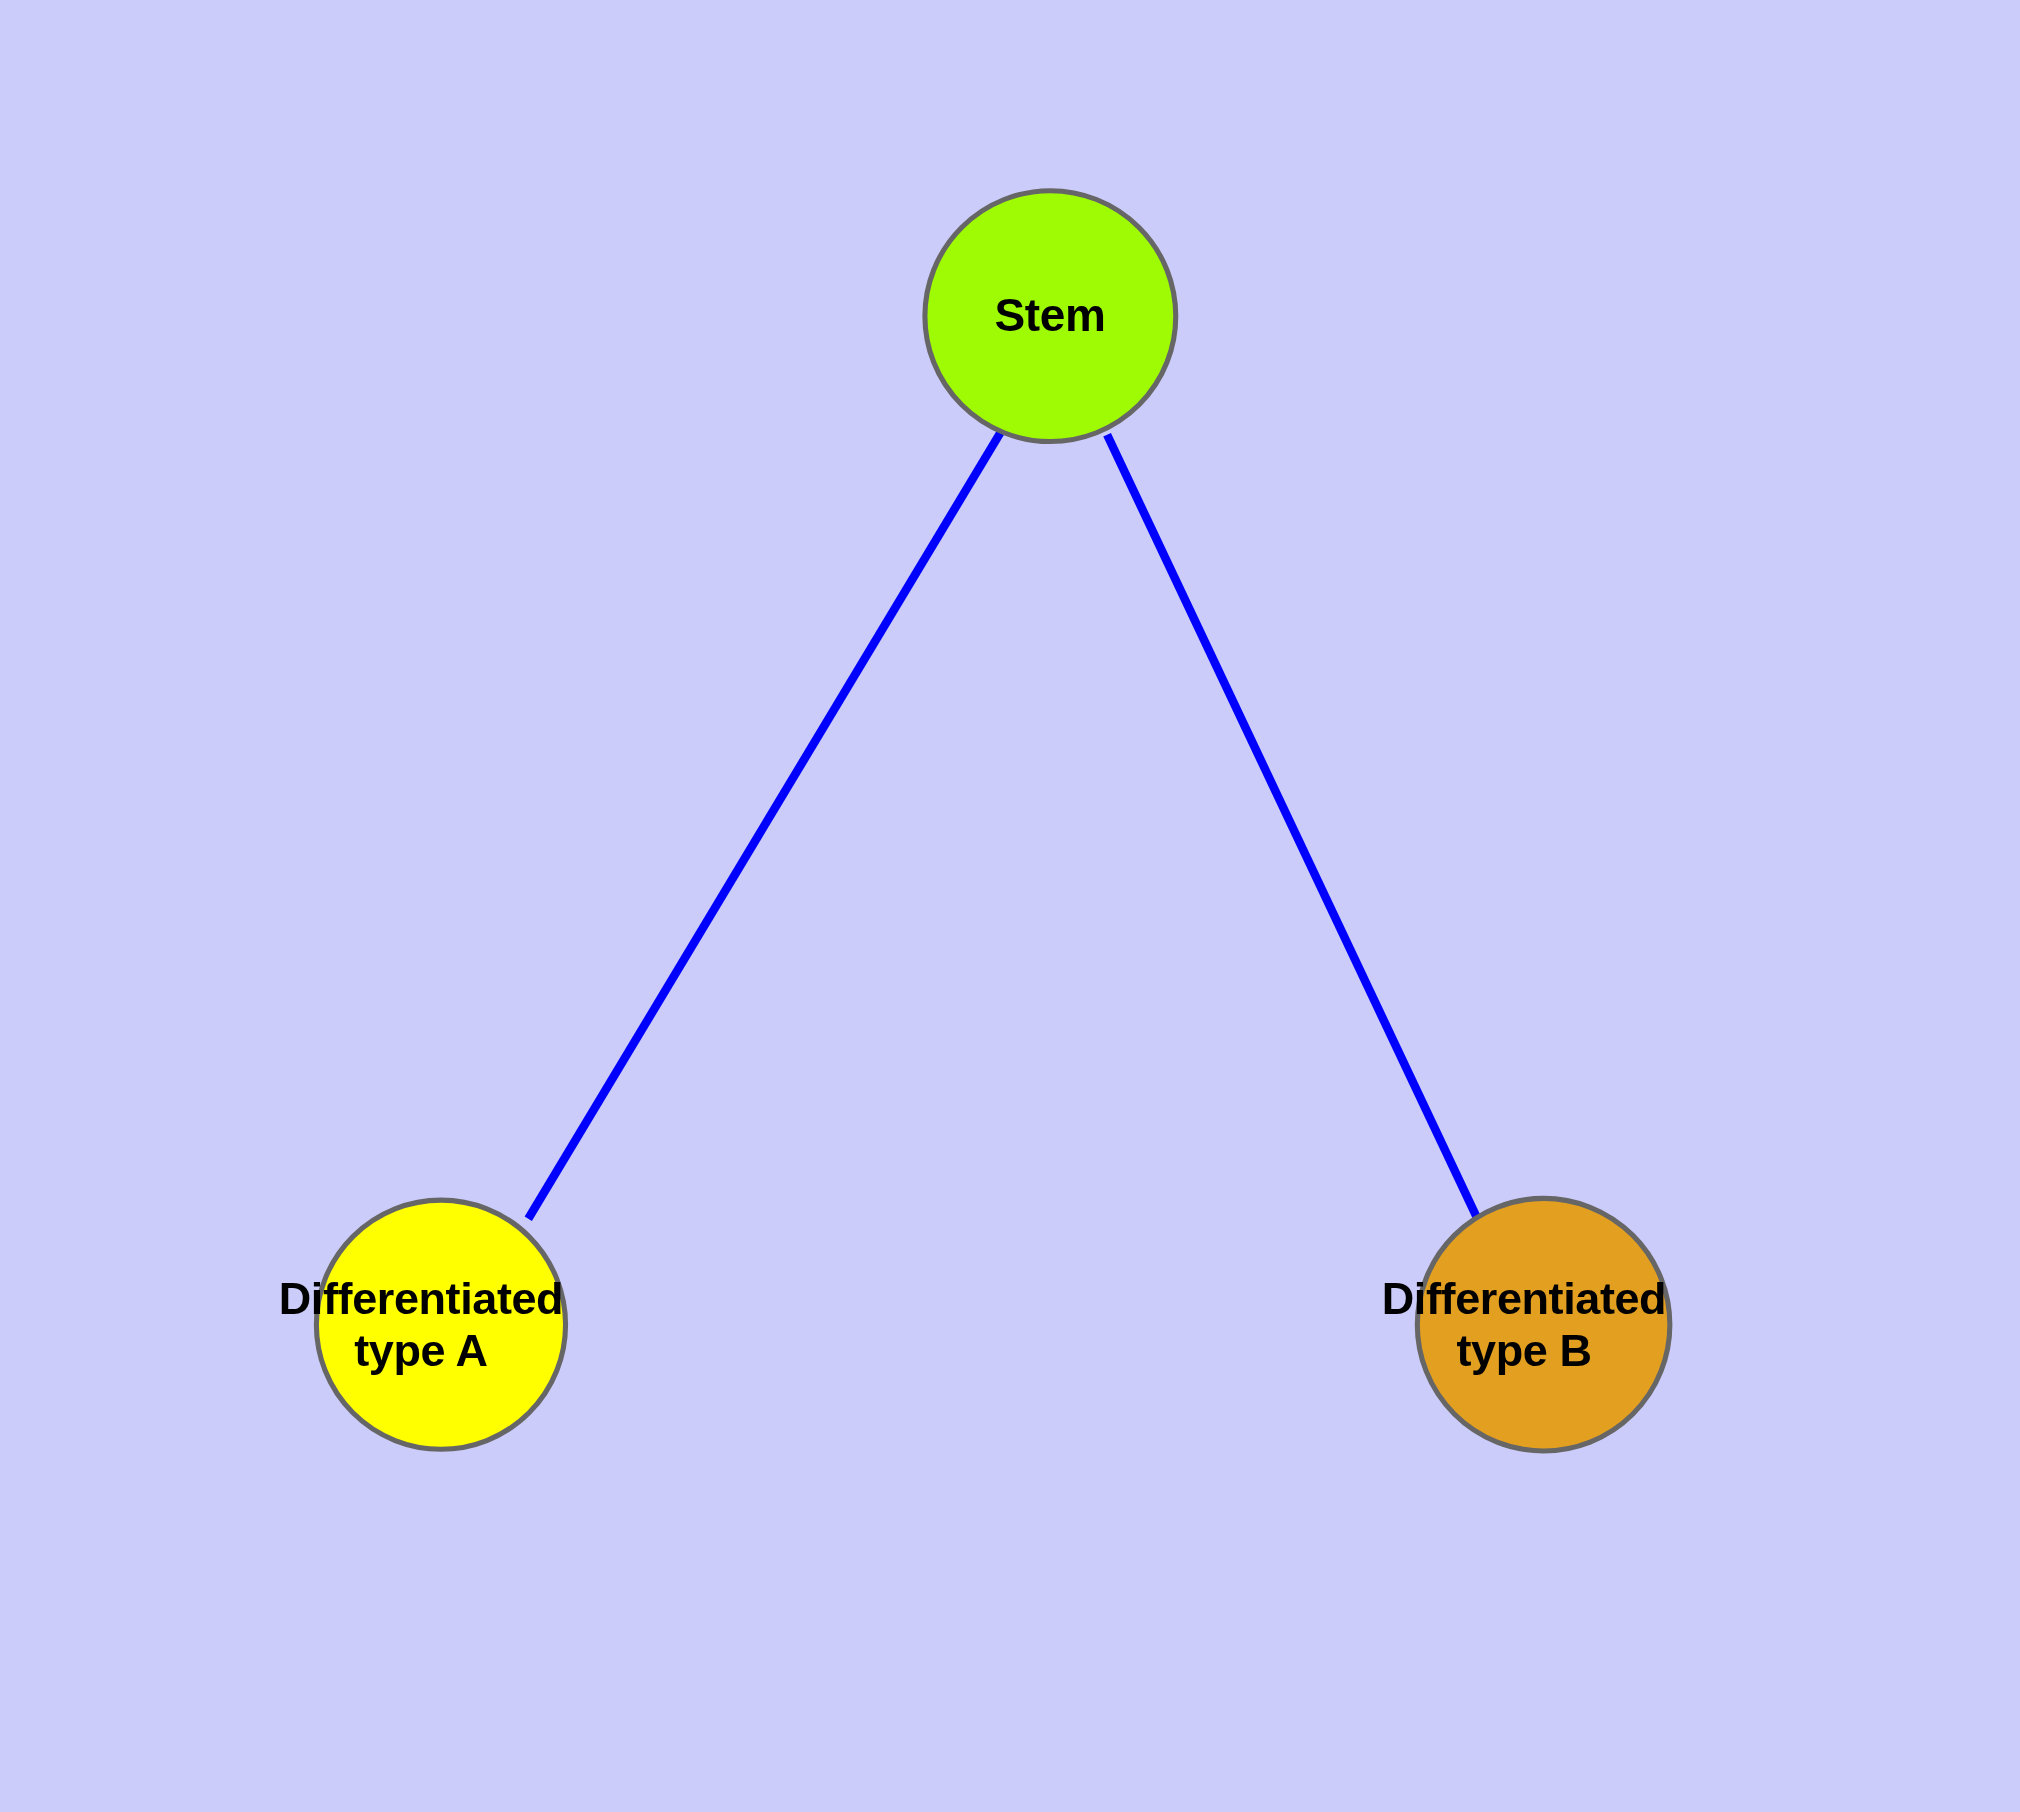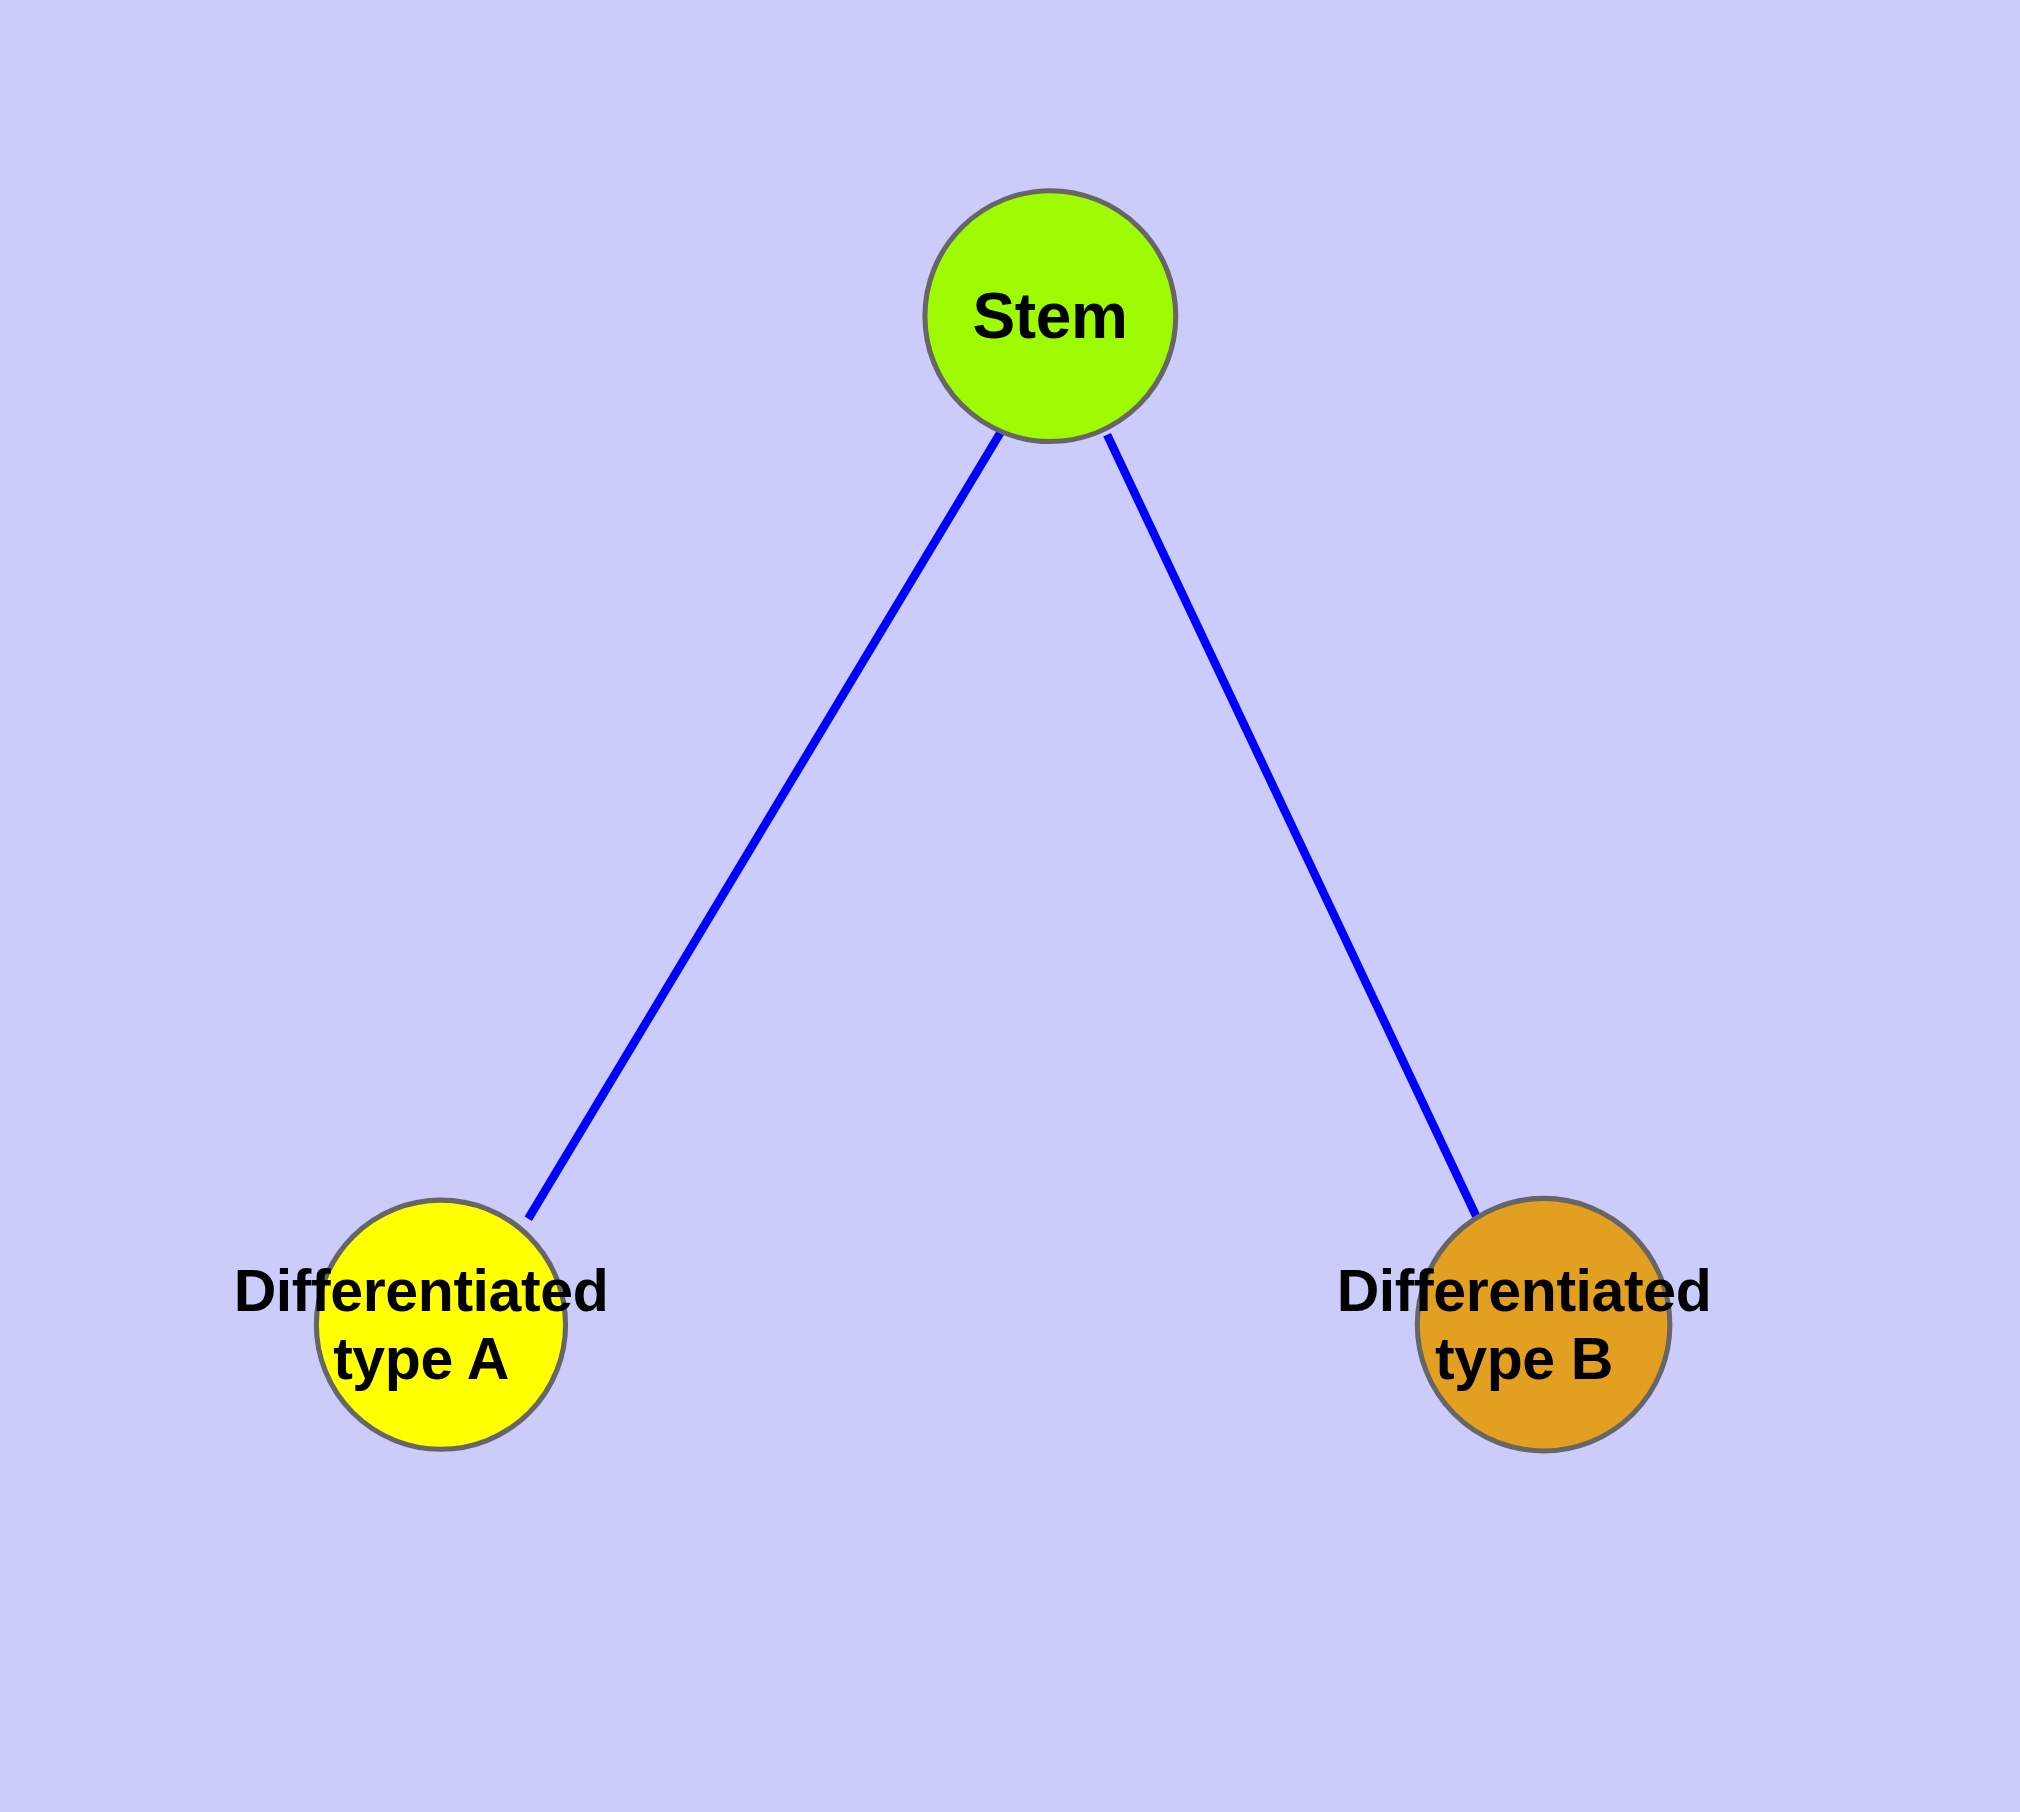--- a/index.html
+++ b/index.html
@@ -40,24 +40,24 @@
     font-weight: bold;
     color: #000000;
     text-align: center;
     line-height: 1.16;
     white-space: pre;
     transform: translate(-50%, -50%);
     pointer-events: none;
     letter-spacing: -0.4px;
   }
   .label-stem {
-    font-size: 64px;
+    font-size: 46px;
   }
   .label-leaf {
-    font-size: 59px;
+    font-size: 45px;
   }
 </style>
 </head>
 <body>
 
 <div id="canvas" style="width: 2021px; height: 1812px;">
 
   <div id="plot-background" style="background: rgb(204, 204, 250);"></div>
 
   <svg id="graph-svg" viewBox="0 0 2384 2138" style="width: 2021px; height: 1812px;">

